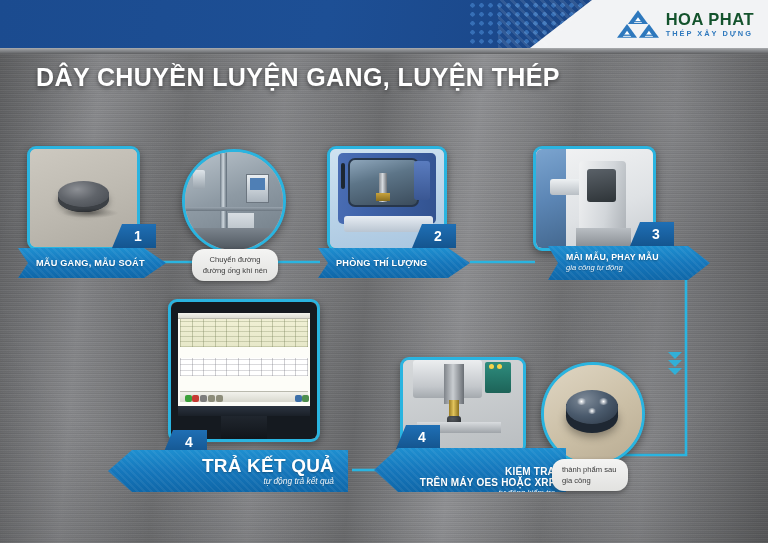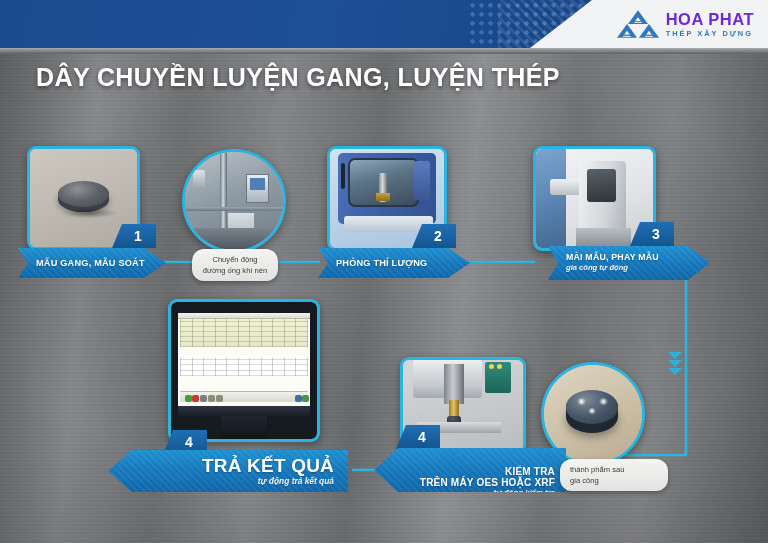--- a/index.html
+++ b/index.html
@@ -62,21 +62,21 @@
     color:#fff; font-size:17.5px; font-weight:bold;
     letter-spacing:.2px; white-space:nowrap;
     text-shadow:0 1px 2px rgba(0,0,0,.25);
   }
 
   
   #logo { position:absolute; right:14px; top:7px; height:34px; display:flex; align-items:center; gap:7px; }
   #logo-mark { width:42px; height:30px; }
   #logo-text { display:flex; flex-direction:column; line-height:1; }
   #logo-name {
-    font-size:16.5px; font-weight:bold; color:#6d28d9; letter-spacing:.5px;
+    font-size:16.5px; font-weight:bold; color:#14532d; letter-spacing:.5px;
   }
   #logo-sub {
     font-size:7.4px; font-weight:bold; color:#2e78bd;
     letter-spacing:2.0px; margin-top:2.5px;
   }
 
   
   #shelf {
     position:absolute; left:0; top:46px; width:768px; height:8px; z-index:19;
     background:linear-gradient(180deg,#cfd1d4 0%,#9a9c9f 40%,#7d7f82 70%,#5c5d5f 100%);
@@ -142,21 +142,21 @@
     clip-path:polygon(0 0, calc(100% - 22px) 0, 100% 50%, calc(100% - 22px) 100%, 0 100%, 10px 50%);
   }
   .banner.left {   
     clip-path:polygon(24px 0, 100% 0, 100% 100%, 24px 100%, 0 50%);
   }
   .banner-main {
     font-weight:bold; letter-spacing:.2px; line-height:1.12;
     text-shadow:0 1px 2px rgba(0,0,0,.3);
   }
   .banner-sub {
-    font-weight:bold; font-style:italic; opacity:.93; line-height:1.15;
+    font-weight:normal; font-style:italic; opacity:.93; line-height:1.15;
     text-shadow:0 1px 1px rgba(0,0,0,.25);
   }
 
   
   .pill {
     position:absolute; z-index:13;
     background:linear-gradient(180deg,#f4f4f3 0%,#e2e2e0 100%);
     border-radius:12px;
     color:#3b3b3b; font-size:7.6px; line-height:1.45;
     padding:5px 10px;
@@ -412,21 +412,21 @@
     <div style="position:absolute;left:36%;top:0;width:7%;height:100%;background:linear-gradient(90deg,#6b7884,#cfd8de 45%,#5d6a76);"></div>
     <div style="position:absolute;left:62%;top:22%;width:24%;height:30%;background:linear-gradient(180deg,#e9eef2,#aab4bd);border:1px solid #6c7680;"></div>
     <div style="position:absolute;left:66%;top:27%;width:16%;height:12%;background:#4f7fb5;"></div>
     <div style="position:absolute;left:8%;top:18%;width:12%;height:20%;background:linear-gradient(180deg,#dde4e9,#9aa4ad);border-radius:2px;"></div>
     <div style="position:absolute;left:0;top:56%;width:100%;height:4%;background:linear-gradient(180deg,#9aa5af,#6b7680);"></div>
     <div style="position:absolute;left:44%;top:62%;width:26%;height:38%;background:linear-gradient(180deg,#d8dee3,#9ba5ae);"></div>
     <div style="position:absolute;left:0;top:78%;width:100%;height:22%;background:linear-gradient(180deg,#7b848d,#4e565e);"></div>
   </div>
 </div>
 <div class="pill" style="left:192px; top:249px; width:86px;">
-  <div>Chuyển động</div>
+  <div>Chuyển đường</div>
   <div>đường ống khí nén</div>
 </div>
 
 <div class="card" style="left:327px; top:146px; width:120px; height:105px;">
   <div class="card-inner ph-lab">
     <div class="cab"></div>
     <div class="win"></div>
     <div class="probe"></div>
     <div class="probe2"></div>
     <div class="handle"></div>
@@ -502,16 +502,16 @@
 
 <div class="circle" style="left:541px; top:362px; width:104px; height:104px;">
   <div class="card-inner ph-fin">
     <div class="fbody"></div>
     <div class="fdisc"></div>
     <div class="fspot" style="left:34%; top:34%; width:9px; height:7px;"></div>
     <div class="fspot" style="left:56%; top:34%; width:9px; height:7px;"></div>
     <div class="fspot" style="left:45%; top:44%; width:8px; height:6px;"></div>
   </div>
 </div>
-<div class="pill" style="left:552px; top:459px; width:108px;margin-left:8px;">
+<div class="pill" style="left:552px; top:459px; width:76px;">
   <div style="text-align:left;">thành phẩm sau</div>
   <div style="text-align:left;">gia công</div>
 </div>
 
 </body></html>

